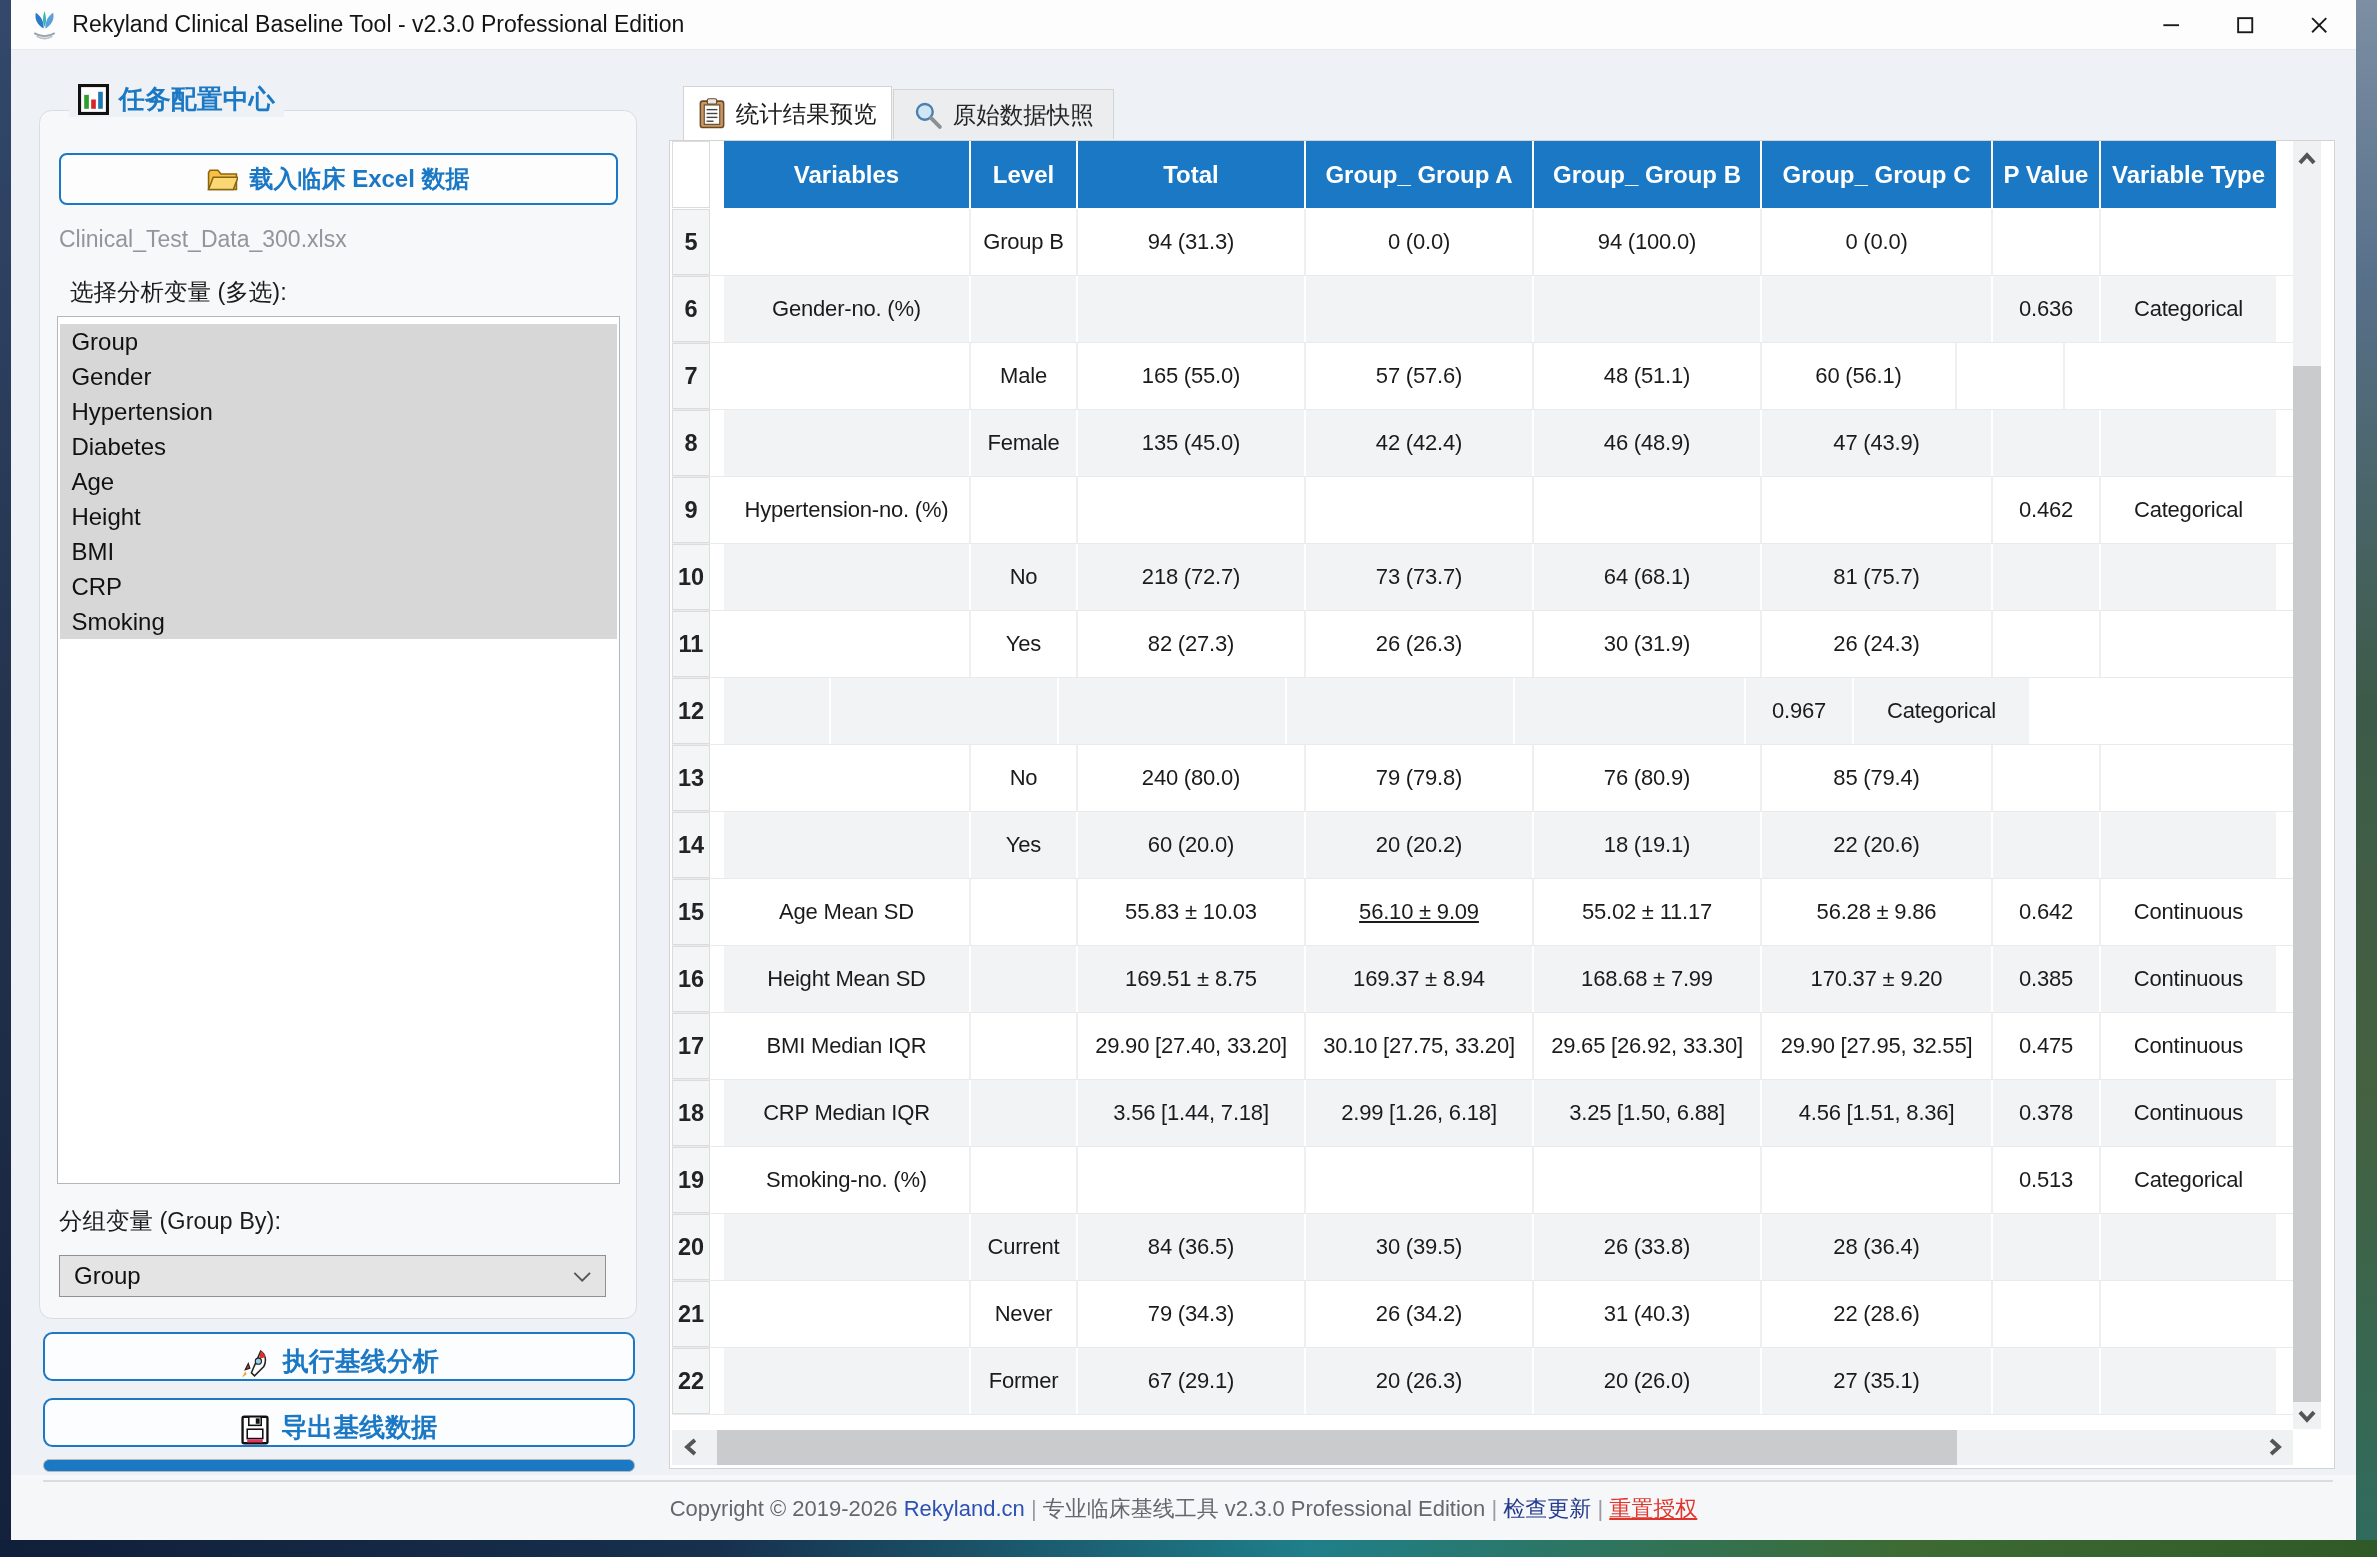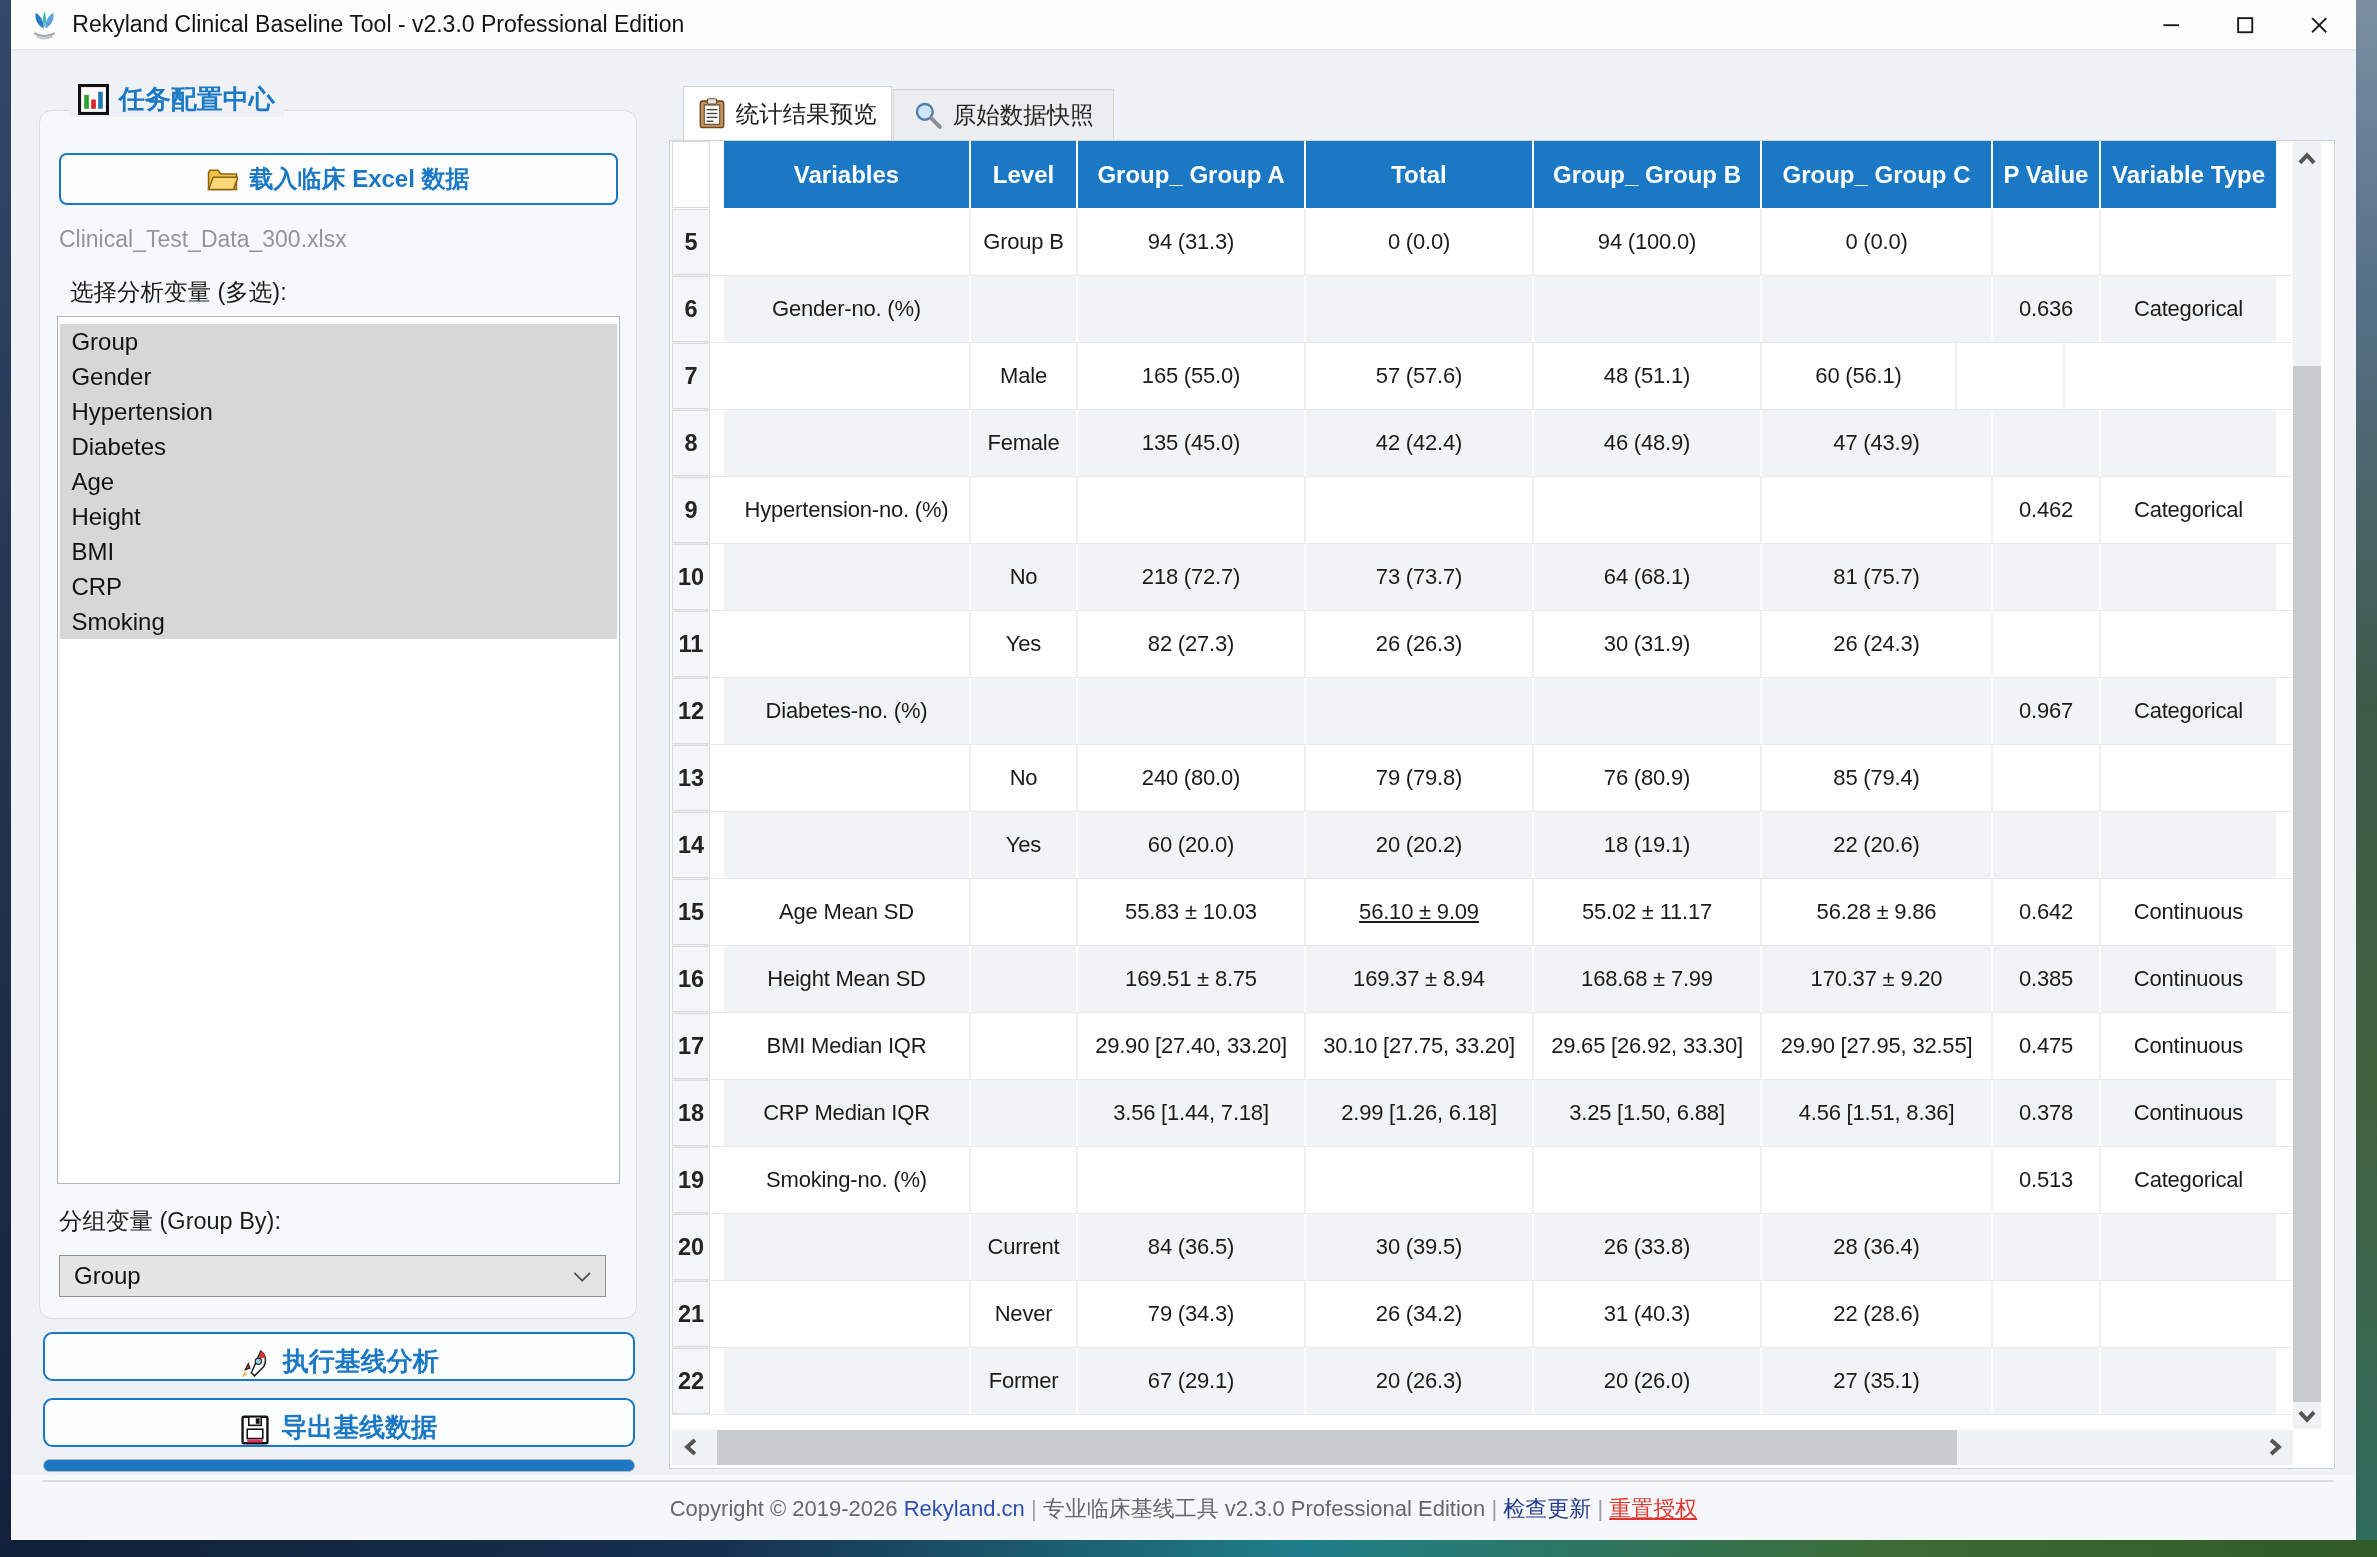--- a/index.html
+++ b/index.html
@@ -229,22 +229,22 @@
         <circle cx="15" cy="15" r="10" fill="#cfe6f5" stroke="#4a7fae" stroke-width="3"></circle>
         <line x1="23" y1="23" x2="34" y2="34" stroke="#8a9096" stroke-width="5" stroke-linecap="round"></line>
       </svg>
       <span>原始数据快照</span>
     </div>
 
     <div class="thead" id="thead">
       <div class="corner"></div>
     <div class="hcell" style="width: 247px;">Variables</div>
         <div class="hcell" style="width: 107px;">Level</div>
+        <div class="hcell" style="width: 228px;">Total</div>
         <div class="hcell" style="width: 228px;">Group_ Group A</div>
-        <div class="hcell" style="width: 228px;">Total</div>
         <div class="hcell" style="width: 228px;">Group_ Group B</div>
         <div class="hcell" style="width: 231px;">Group_ Group C</div>
         <div class="hcell" style="width: 108px;">P Value</div>
         <div class="hcell" style="width: 175px;">Variable Type</div>
       </div>
 
     <div class="tbody" id="tbody">
         <div class="trow odd">
           <div class="rownum">5</div>
           <div class="rowbody">
@@ -332,21 +332,20 @@
             <div class="tcell" style="width: 228px;">26 (26.3)</div>
             <div class="tcell" style="width: 228px;">30 (31.9)</div>
             <div class="tcell" style="width: 231px;">26 (24.3)</div>
             <div class="tcell" style="width: 108px;"></div>
             <div class="tcell" style="width: 175px;"></div>
           </div>
         </div>
         <div class="trow even">
           <div class="rownum">12</div>
           <div class="rowbody">
-            <div class="tcell" style="width: 247px;">Diabetes-no. (%)</div>
             <div class="tcell" style="width: 107px;"></div>
             <div class="tcell" style="width: 228px;"></div>
             <div class="tcell" style="width: 228px;"></div>
             <div class="tcell" style="width: 228px;"></div>
             <div class="tcell" style="width: 231px;"></div>
             <div class="tcell" style="width: 108px;">0.967</div>
             <div class="tcell" style="width: 175px;">Categorical</div>
           </div>
         </div>
         <div class="trow odd">

